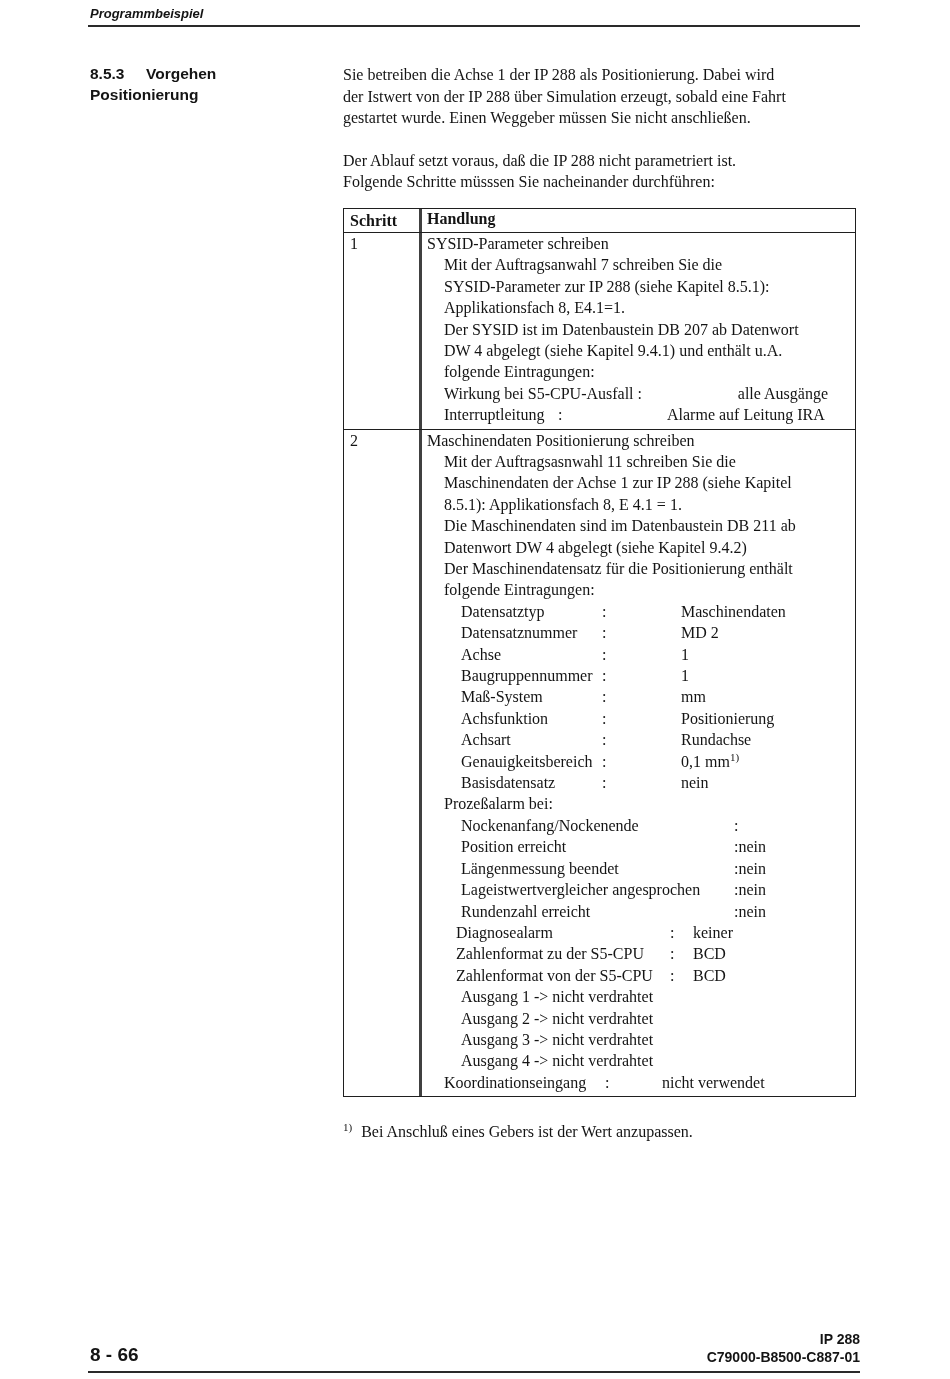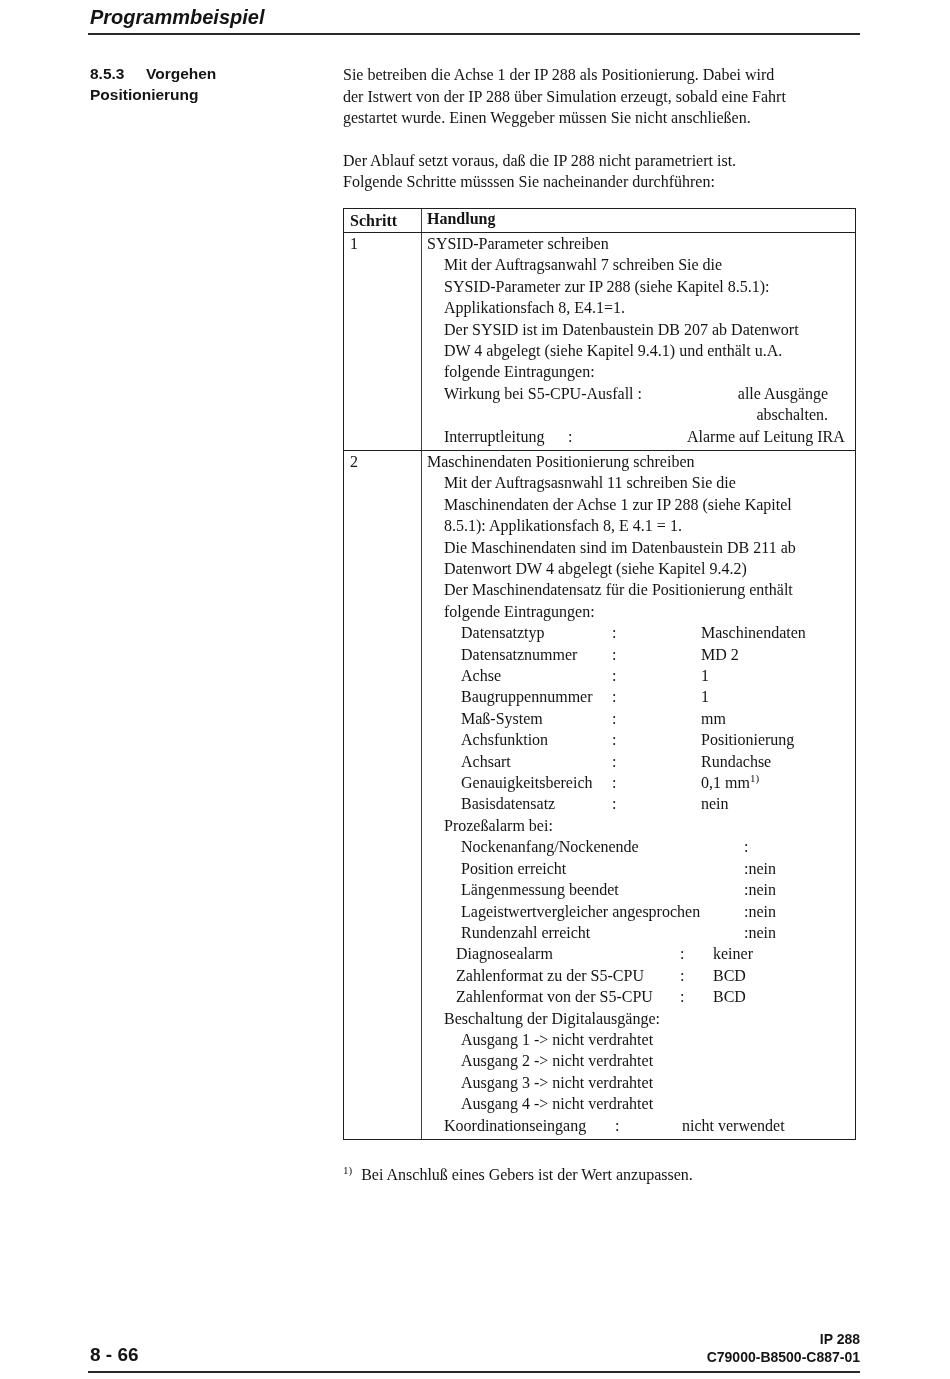--- a/index.html
+++ b/index.html
@@ -5,21 +5,21 @@
   html,body { margin:0; padding:0; background:#e8e8e8; }
   .page {
     position:relative; width:950px; height:1379px; margin:0 auto;
     background:#ffffff; color:#141414; overflow:hidden;
     font-family:"Liberation Serif", serif; font-size:16px;
   }
   
   .running-header { position:absolute; left:88px; top:6px; width:772px; }
   .rh-text {
     font-family:"Liberation Sans", sans-serif; font-style:italic; font-weight:bold;
-    font-size:20px; padding-left:2px;
+    font-size:13px; padding-left:2px;
   }
   .rh-rule { margin-top:4px; border-top:2px solid #2a2a2a; }
 
   
   .section-heading {
     position:absolute; left:90px; top:64px; width:240px;
     font-family:"Liberation Sans", sans-serif; font-weight:bold; font-size:15.5px;
     line-height:20.5px;
   }
   .sh-num { display:inline-block; width:56px; }
@@ -27,27 +27,27 @@
   
   .content { position:absolute; left:343px; top:64px; width:520px; }
   .pline { line-height:21.5px; white-space:nowrap; }
   .para2 { margin-top:21px; }
   .para3 { }
 
   
   .tbl { width:511px; border:1px solid #1f1f1f; margin-top:15px; }
   .trow { display:flex; align-items:stretch; }
   .trow + .trow { border-top:1px solid #1f1f1f; }
-  .cstep { width:78px; flex:none; border-right:1px solid #404040; padding:0 4px 3px 6px; box-sizing:border-box; line-height:21.4px; }
+  .cstep { width:78px; flex:none; border-right:3px solid #404040; padding:0 4px 3px 6px; box-sizing:border-box; line-height:21.4px; }
   .caction { flex:1; min-width:0; padding:0 2px 3px 5px; box-sizing:border-box; }
   .thead .cstep, .thead .caction { font-weight:bold; padding-top:1px; padding-bottom:1px; }
   .ln, .kv { line-height:21.4px; white-space:nowrap; }
   .i1 { padding-left:17px; }
   .i2 { padding-left:34px; }
-  .kv { display:flex;gap:10px; }
+  .kv { display:flex; }
   .kv .lbl, .kv .col { flex:none; }
   .kv .val { flex:1; min-width:0;font-family:Liberation Serif, serif; }
   .kvA .lbl { width:141px; }
   .kvA .col { width:79px; }
   .kvB .lbl { width:214px;margin-left:12px; }
   .kvB .col { width:23px; }
   .kvC .lbl { width:273px;font-family:Liberation Serif, serif; }
   .kvD .lbl { width:114px; }
   .kvD .col { width:109px; }
   .kvK .lbl { width:161px; }
@@ -118,24 +118,20 @@
           <div class="ln i1">Mit der Auftragsanwahl 7 schreiben Sie die</div>
           <div class="ln i1">SYSID-Parameter zur IP 288 (siehe Kapitel 8.5.1):</div>
           <div class="ln i1">Applikationsfach 8, E4.1=1.</div>
           <div class="ln i1">Der SYSID ist im Datenbaustein DB 207 ab Datenwort</div>
           <div class="ln i1">DW 4 abgelegt (siehe Kapitel 9.4.1) und enthält u.A.</div>
           <div class="ln i1">folgende Eintragungen:</div>
           <div class="kv kvE i1">
             <span class="lbl">Wirkung bei S5-CPU-Ausfall :</span>
             <span class="valr">alle Ausgänge</span>
           </div>
-          <div class="kv kvE i1">
-            <span class="lbl"></span>
-            <span class="valr">abschalten.</span>
-          </div>
           <div class="kv kvD i1">
             <span class="lbl">Interruptleitung</span>
             <span class="col">:</span>
             <span class="val">Alarme auf Leitung IRA</span>
           </div>
         </div>
       </div>
 
       <div class="trow">
         <div class="cstep">2</div>
@@ -226,21 +222,20 @@
             <span class="lbl">Zahlenformat zu der S5-CPU</span>
             <span class="col">:</span>
             <span class="val">BCD</span>
           </div>
           <div class="kv kvB i1">
             <span class="lbl">Zahlenformat von der S5-CPU</span>
             <span class="col">:</span>
             <span class="val">BCD</span>
           </div>
 
-          <div class="ln i1">Beschaltung der Digitalausgänge:</div>
           <div class="ln i2">Ausgang 1 -&gt; nicht verdrahtet</div>
           <div class="ln i2">Ausgang 2 -&gt; nicht verdrahtet</div>
           <div class="ln i2">Ausgang 3 -&gt; nicht verdrahtet</div>
           <div class="ln i2">Ausgang 4 -&gt; nicht verdrahtet</div>
 
           <div class="kv kvK i1">
             <span class="lbl">Koordinationseingang</span>
             <span class="col">:</span>
             <span class="val">nicht verwendet</span>
           </div>

